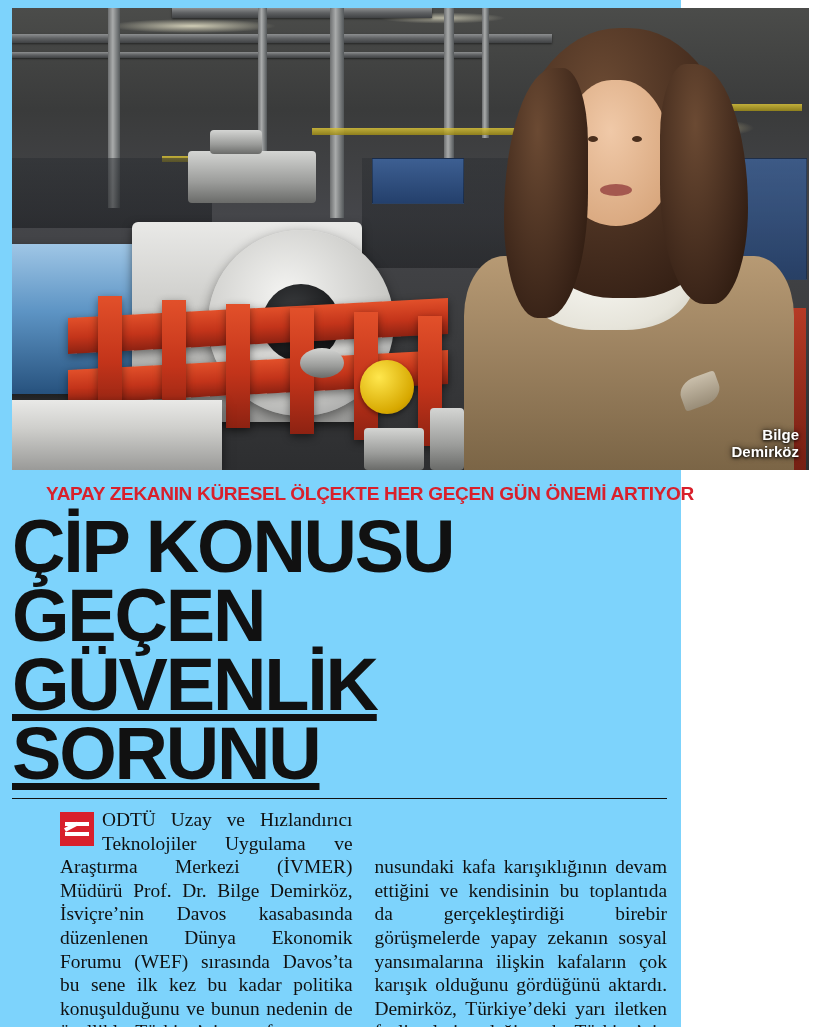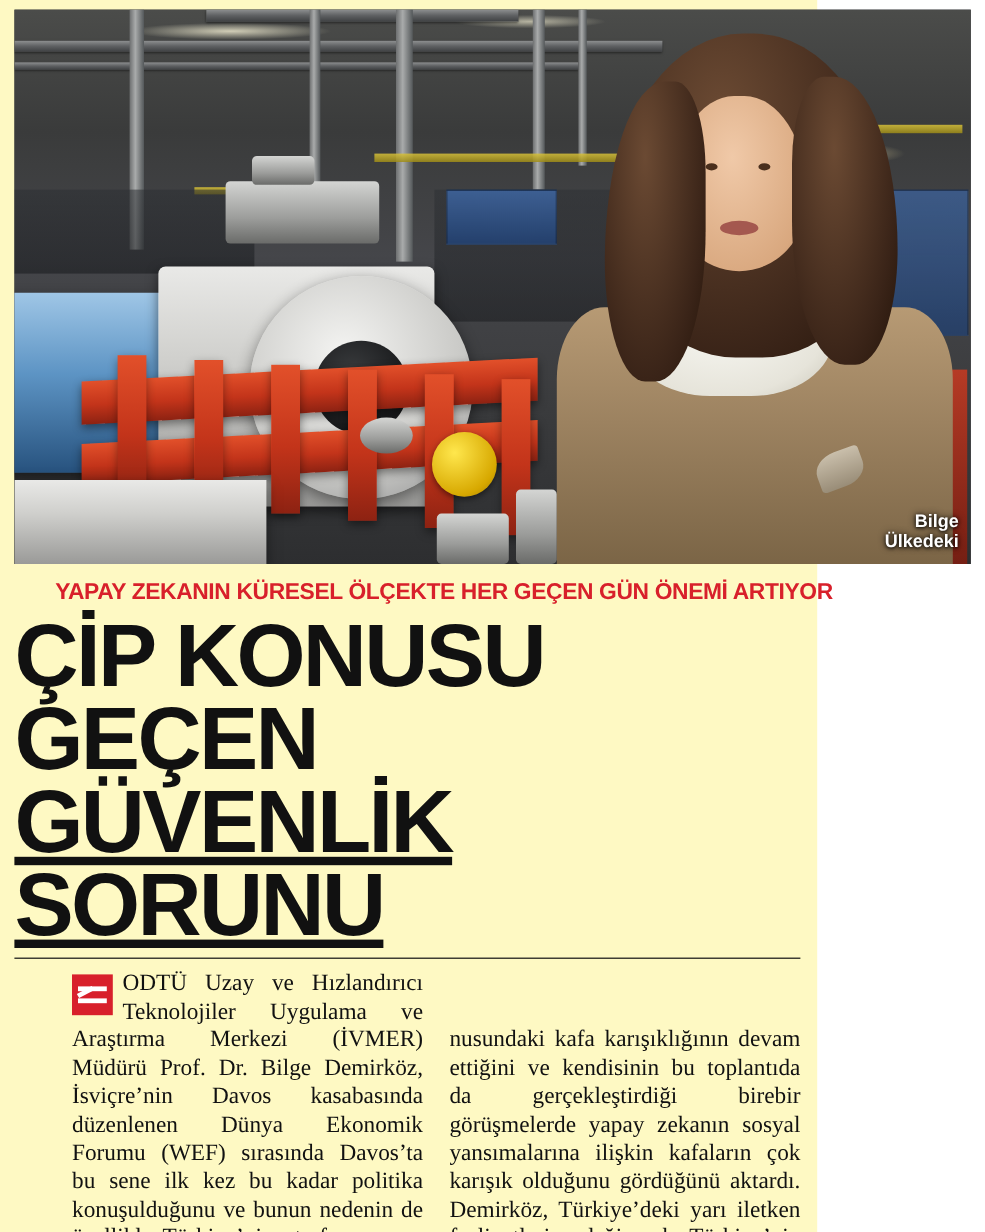--- a/index.html
+++ b/index.html
@@ -11,21 +11,21 @@
     width: 821px;
     height: 1027px;
     font-family: "Liberation Serif", serif;
     color: #111111;
     overflow: hidden;
   }
   .page {
     position: relative;
     width: 681px;
     height: 1027px;
-    background: #fef9c3;
+    background: #7dd3fc;
     box-sizing: border-box;
     padding: 8px 14px 6px 12px;
   }
 
   
   .photo {
     position: relative;
     width: 797px;
     height: 462px;
     overflow: hidden;
@@ -288,21 +288,21 @@
         <div class="disc" style="left:620px; top:128px; width:10px; height:6px; background:#4a2f1d;"></div>
         <div class="disc" style="left:588px; top:176px; width:32px; height:12px; background:#a4584f; border-radius:50%;"></div>
         <div class="hair" style="left:492px; top:60px; width:84px; height:250px; border-radius:60% 30% 50% 40%;"></div>
         <div class="hair" style="left:648px; top:56px; width:88px; height:240px; border-radius:30% 60% 40% 50%;"></div>
         <div class="brooch" style="left:668px; top:368px; width:40px; height:30px;"></div>
       </div>
     </div>
 
     <div class="photo-credit">
       <div>Bilge</div>
-      <div>Ülkedeki</div>
+      <div>Demirköz</div>
     </div>
   </div>
 
   <div class="kicker">YAPAY ZEKANIN KÜRESEL ÖLÇEKTE HER GEÇEN GÜN ÖNEMİ ARTIYOR</div>
 
   <div class="headline">
     <span class="l1">ÇİP KONUSU GEÇEN</span>
     <span class="l2">GÜVENLİK SORUNU</span>
   </div>
 

